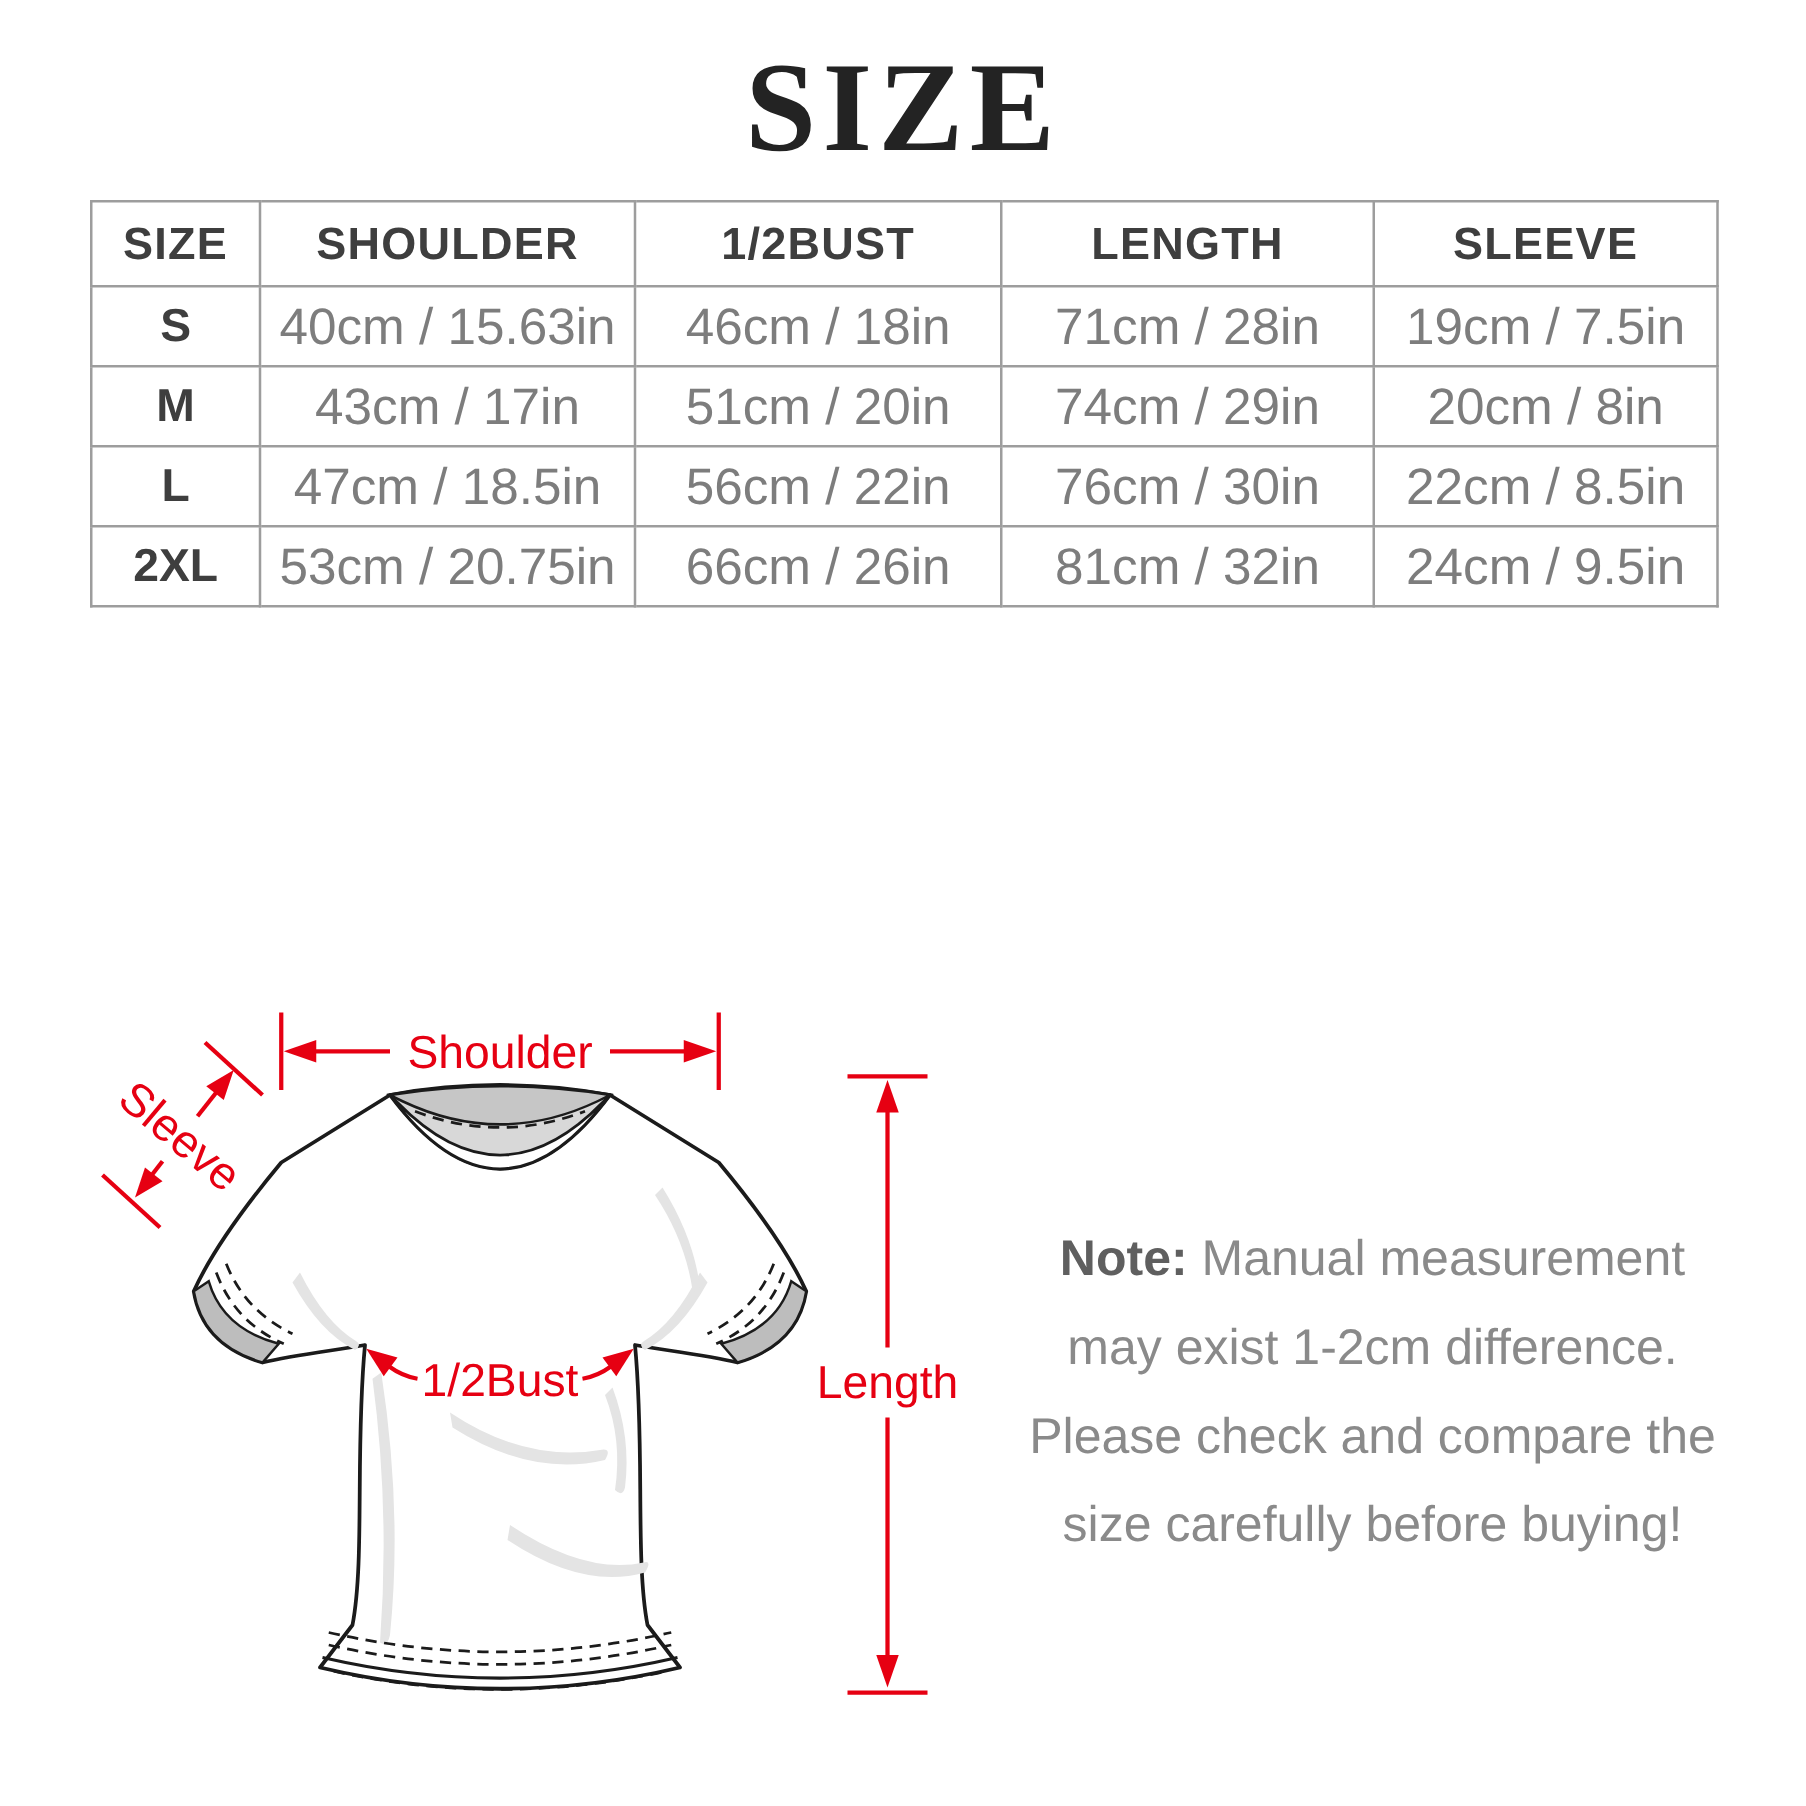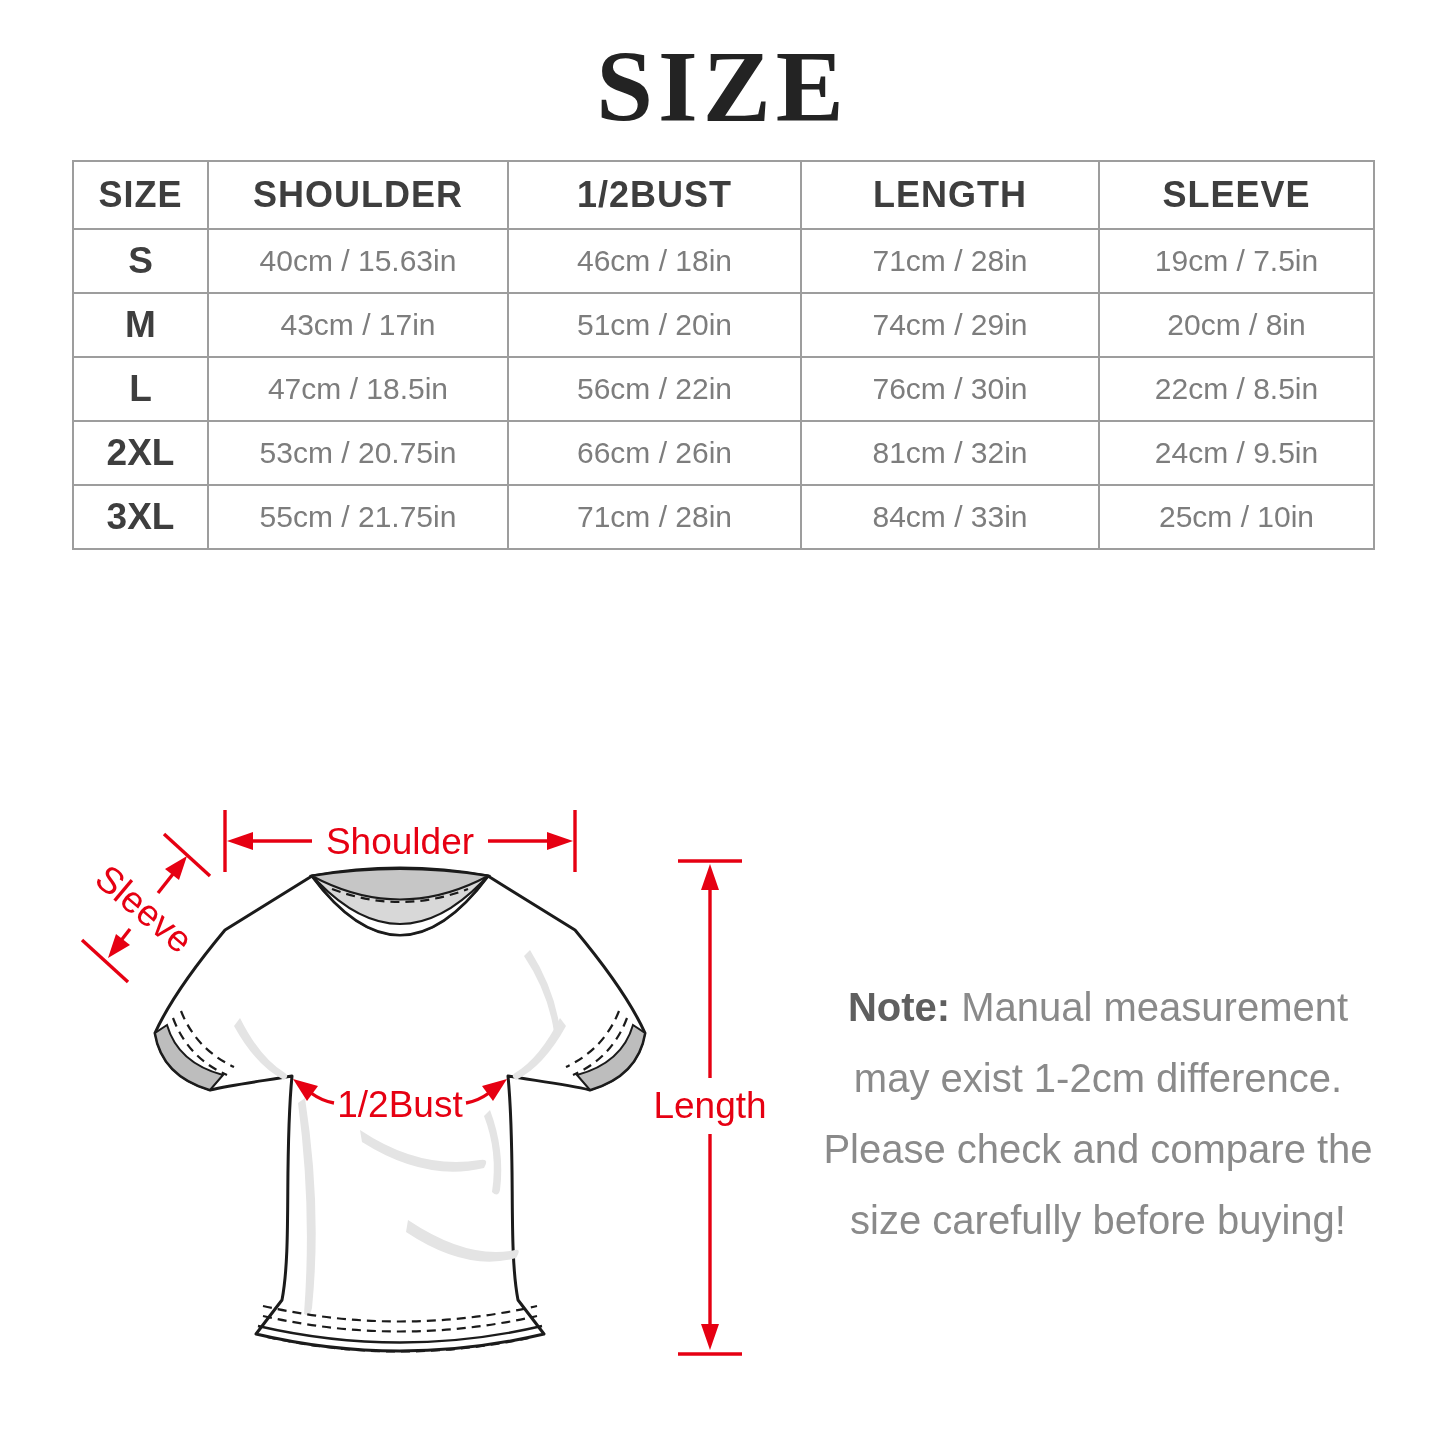--- a/index.html
+++ b/index.html
@@ -20,21 +20,21 @@
     border-collapse:collapse; table-layout:fixed;
   }
   table.size-table th, table.size-table td {
     border:2px solid #9d9d9d; text-align:center; vertical-align:middle;
     padding:0;
   }
   table.size-table th {
     height:68px; font-size:36px; font-weight:bold; color:#3e3e3e;
     letter-spacing:1px;
   }
-  table.size-table td { height:64px; font-size:30px; color:#7d7d7d; }
+  table.size-table td { height:64px; font-size:41px; color:#7d7d7d; }
   table.size-table td.size-cell { font-weight:bold; color:#3e3e3e; font-size:37px; }
   .diagram-svg { position:absolute; left:60px; top:788px; width:720px; height:610px; }
   .shirt-line { fill:#ffffff; stroke:#1b1b1b; stroke-width:3; stroke-linejoin:round; }
   .thin-line  { fill:none; stroke:#1b1b1b; stroke-width:2.4; }
   .dash-line  { fill:none; stroke:#1b1b1b; stroke-width:2.2; stroke-dasharray:9 6; }
   .wrinkle    { fill:#e4e4e4; stroke:none; }
   .red-line   { fill:none; stroke:var(--accent); stroke-width:3.4; }
   .red-fill   { fill:var(--accent); stroke:none; }
   .red-text   { fill:var(--accent); font-family:"Liberation Sans",sans-serif; font-size:37px; }
   .note-block {
@@ -86,27 +86,20 @@
       <td>56cm / 22in</td>
       <td>76cm / 30in</td>
       <td>22cm / 8.5in</td>
     </tr>
     <tr>
       <td class="size-cell">2XL</td>
       <td>53cm / 20.75in</td>
       <td>66cm / 26in</td>
       <td>81cm / 32in</td>
       <td>24cm / 9.5in</td>
-    </tr>
-    <tr>
-      <td class="size-cell">3XL</td>
-      <td>55cm / 21.75in</td>
-      <td>71cm / 28in</td>
-      <td>84cm / 33in</td>
-      <td>25cm / 10in</td>
     </tr>
   </tbody>
 </table>
 
 <svg class="diagram-svg" viewBox="0 0 720 610" xmlns="http://www.w3.org/2000/svg">
 
   <path class="shirt-line" d="
     M 165,142 L 252,88 Q 340,72 428,88 L 515,142
     C 540,172 570,212 585,245
     Q 578,288 530,302

